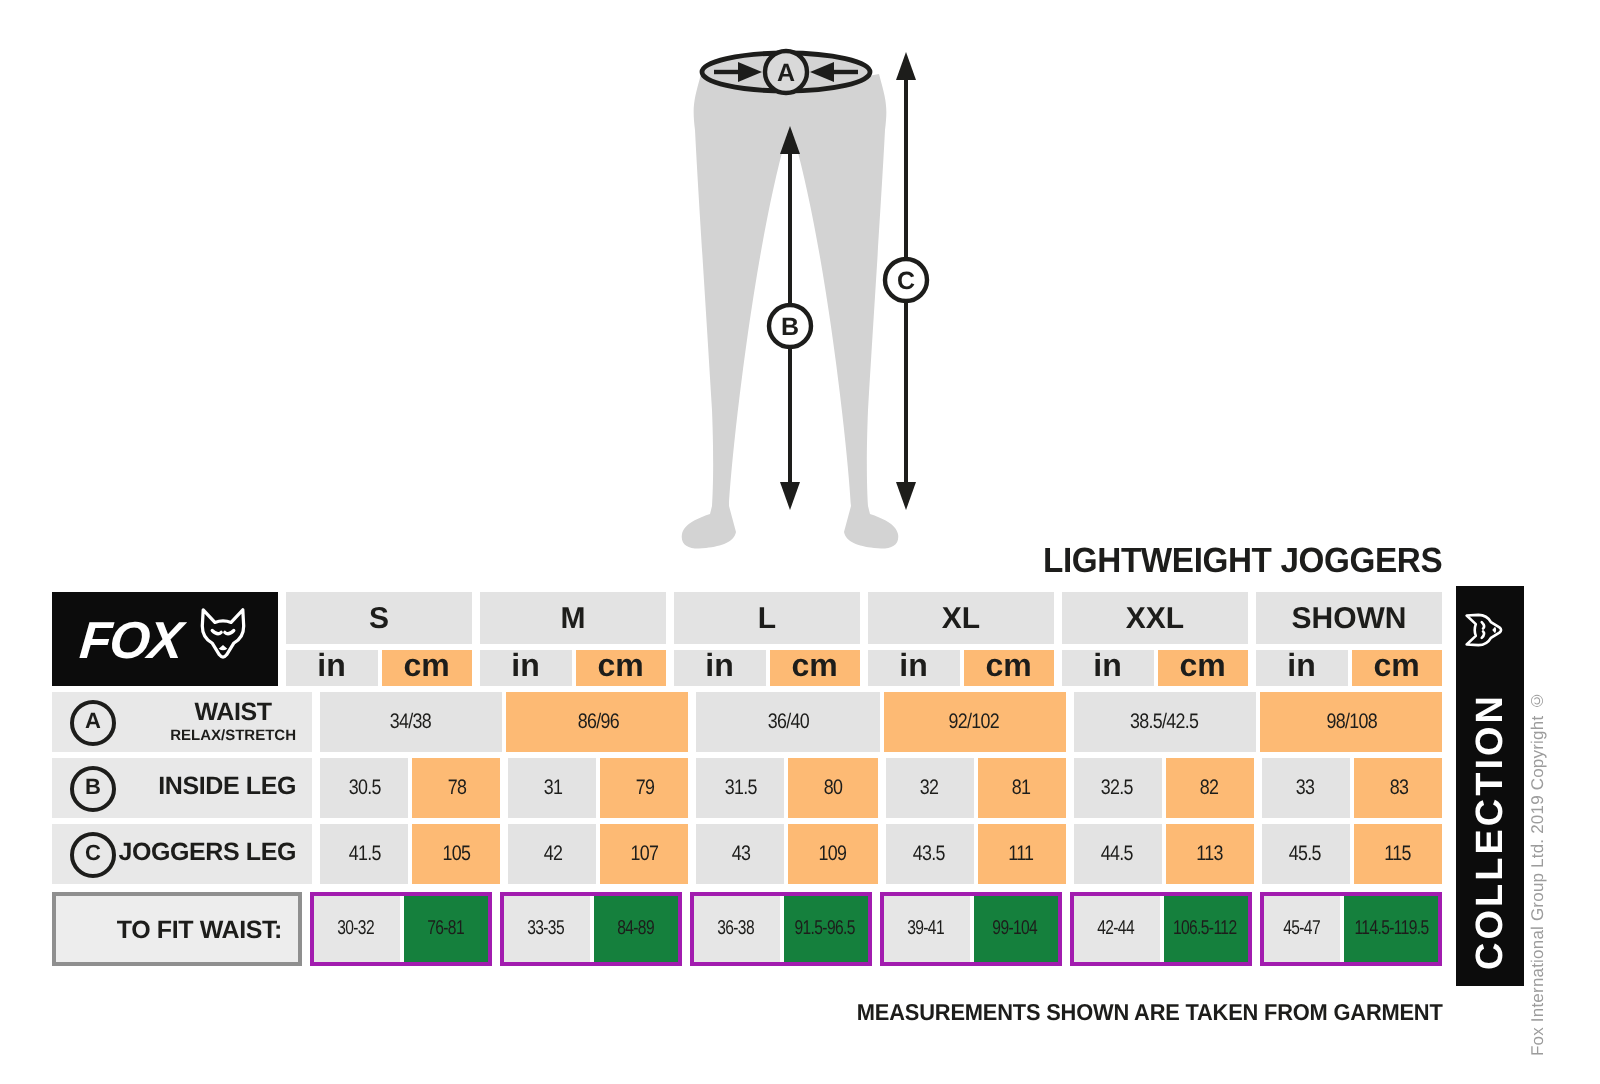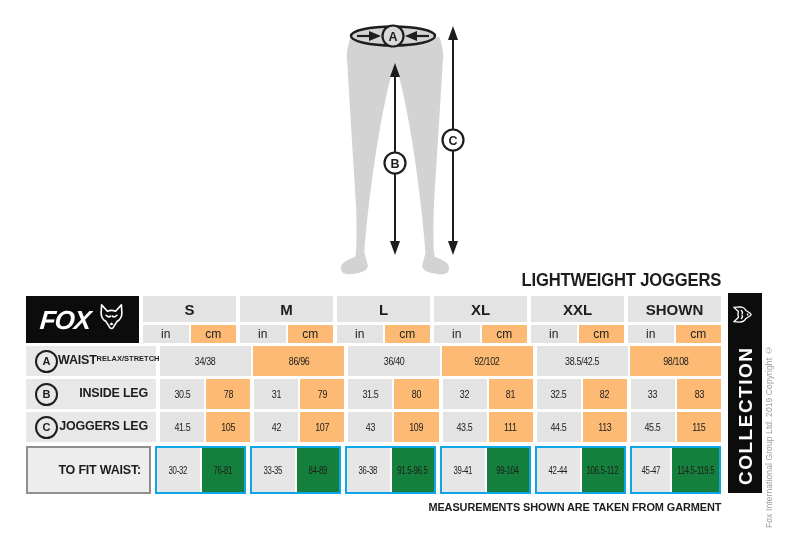--- a/index.html
+++ b/index.html
@@ -35,45 +35,45 @@
   }
   .hgroup { flex:1; display:flex; flex-direction:column; gap:3px; }
   .size-cell {
     height:26px; background:#e3e3e3; display:flex; align-items:center; justify-content:center;
     font-weight:bold; font-size:15px;
   }
   .unit-row { flex:1; display:flex; gap:2px; }
   .cell { flex:1; display:flex; align-items:center; justify-content:center; }
   .dark  { background:#e3e3e3; }
   .light { background:#fdba74; }
-  .unit-cell { font-weight:normal; font-size:12px; }
+  .unit-cell { font-weight:bold; font-size:16px; }
   .trow.data { height:30px; }
   .group { flex:1; display:flex; gap:2px; }
   .row-label {
     background:#e8e8e8; display:flex; align-items:center; padding:0 8px 0 9px;
   }
   .circle-letter {
     width:19px; height:19px; border:2px solid #1d1d1b; border-radius:50%;
     display:flex; align-items:center; justify-content:center;
     font-weight:bold; font-size:11px; flex:0 0 auto; background:transparent;
   }
-  .row-label-text { margin-left:auto; display:flex; flex-direction:row; align-items:flex-start; }
+  .row-label-text { margin-left:auto; display:flex; flex-direction:column; align-items:center; }
   .label-main { font-weight:bold; font-size:12.5px; line-height:1.05; letter-spacing:-0.2px; white-space:nowrap; }
   .label-sub  { font-weight:bold; font-size:7.5px; line-height:1.1; margin-top:1px; white-space:nowrap; }
   .vtext {
     font-size:10.5px; letter-spacing:-0.4px; white-space:nowrap;
     display:inline-block; transform:scaleX(0.85);
   }
-  .trow.fit { height:48px; margin-top:4px; margin-bottom:0; }
+  .trow.fit { height:37px; margin-top:4px; margin-bottom:0; }
   .fit-label {
     border:2px solid #8f8f8f; background:#ededed;
     display:flex; align-items:center; justify-content:flex-end; padding-right:8px;
     font-weight:bold; font-size:12.5px; letter-spacing:-0.2px; white-space:nowrap;
   }
-  .fit-group { flex:1; display:flex; gap:2px; border:2px solid #0ea5e9; background:#ffffff; }
+  .fit-group { flex:1; display:flex; gap:2px; border:2px solid #a21caf; background:#ffffff; }
   .fit-group .dark  { background:#e6e6e6; }
   .fit-group .light { background:#15803d; }
   .fit-group .vtext { font-size:10px; transform:scaleX(0.78); }
   
   .collection-bar {
     position:absolute; left:728px; top:293px; width:34px; height:200px;
     background:#0c0c0c; display:flex; flex-direction:column; align-items:center;
     padding:9px 0 8px 0; box-sizing:border-box;
   }
   .bar-fox { transform:rotate(-90deg); margin-bottom:4px; flex:0 0 auto; }

